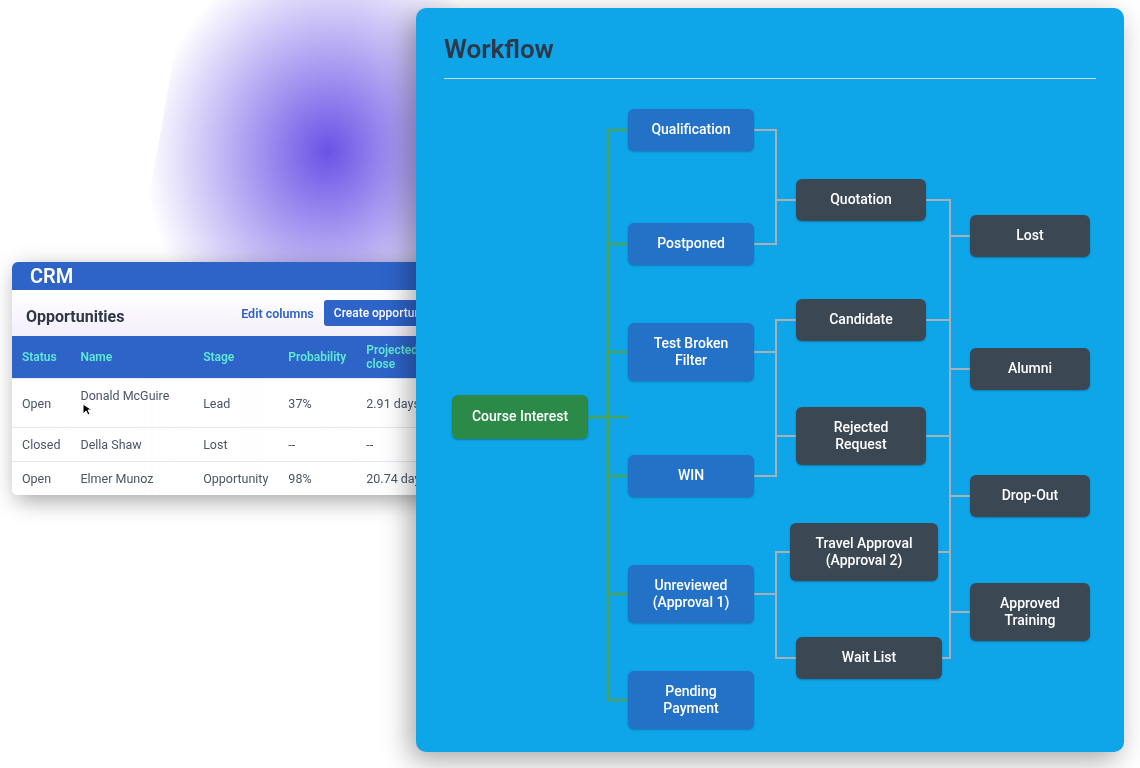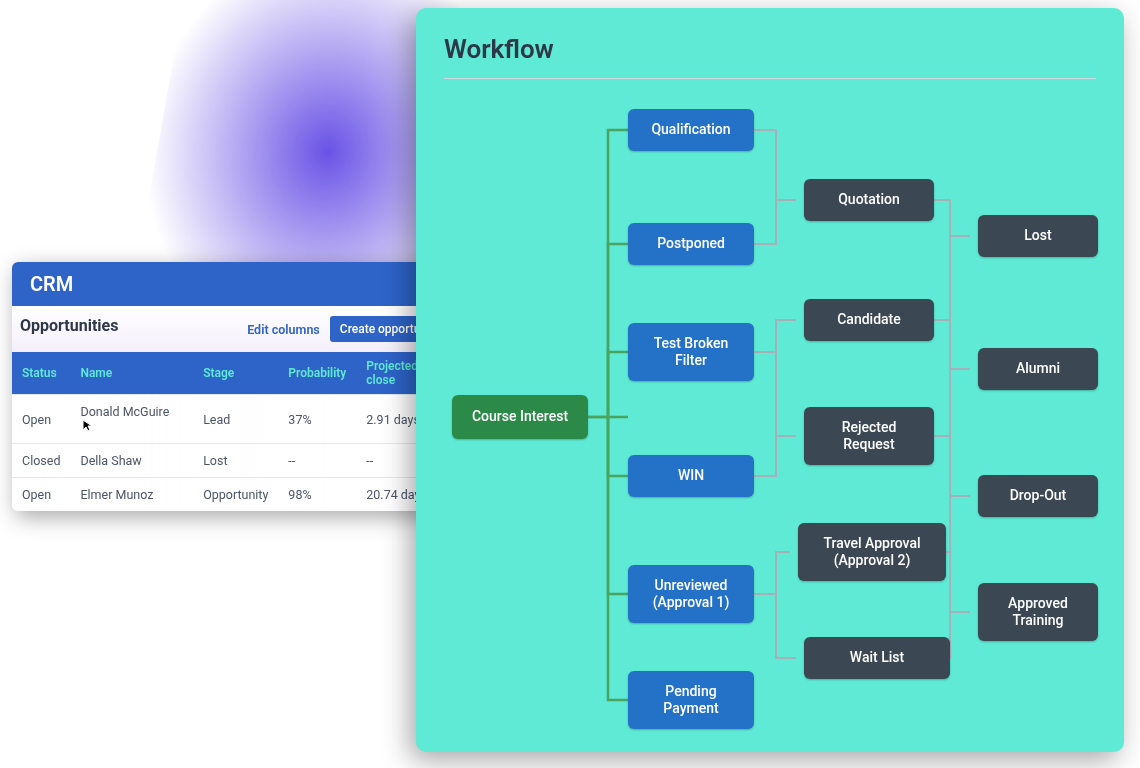--- a/index.html
+++ b/index.html
@@ -27,29 +27,29 @@
     left: 12px; top: 262px;
     width: 446px;
     border-radius: 6px;
     box-shadow: 4px 6px 22px rgba(0,0,0,.35);
     overflow: hidden;
     background: #fff;
   }
   .crm-header {
     background: #2e63c8;
     color: #fff;
-    padding: 10px 18px;
+    padding: 2px 18px;
     font-size: 20px;
     font-weight: 600;
   }
   .crm-sub {
     display: flex;
-    align-items: flex-start;
+    align-items: flex-end;
     justify-content: space-between;
-    padding: 10px 8px;
+    padding: 10px 14px;
     background: linear-gradient(to bottom,#fff,#f4effb);
   }
   .crm-sub h2 {
     font-size: 16px; font-weight: 700; color: #2d3748;
   }
   .crm-sub .actions { display: flex; gap: 10px; align-items: center; }
   .link-btn {
     color: #2e63c8; font-size: 12.5px; font-weight: 600; cursor: pointer;
   }
   .primary-btn {
@@ -70,21 +70,21 @@
   .cursor-icon {
     display: inline-block; width: 12px; height: 14px; margin-left: 2px;
     vertical-align: -2px;
   }
 
   
   .wf {
     position: absolute;
     left: 416px; top: 8px;
     width: 708px; height: 744px;
-    background: #5eead4;
+    background: #0ea5e9;
     border-radius: 10px;
     box-shadow: -6px 8px 28px rgba(0,0,0,.35);
     padding: 26px 28px 24px 28px;
   }
   .wf h1 {
     font-size: 26px; font-weight: 600; color: #2d3748;
     margin-bottom: 14px;
   }
   .wf hr {
     border: none; border-top: 1px solid #cfd8e0; margin-bottom: 6px;
@@ -105,21 +105,21 @@
     font-size: 14px;
     font-weight: 500;
     text-align: center;
     display: flex; align-items: center; justify-content: center;
     line-height: 1.25;
     box-shadow: 0 1px 2px rgba(0,0,0,.25);
     white-space: pre-line;
   }
   .node.green { background: #2c8a48; }
   .node.blue  { background: #2472c7; }
-  .node.dark  { background: #3b4853; margin-left: 8px; }
+  .node.dark  { background: #3b4853; }
 
 </style>
 </head>
 <body>
 
 <div class="beam"></div>
 
 <div class="crm">
   <div class="crm-header">CRM</div>
   <div class="crm-sub">

